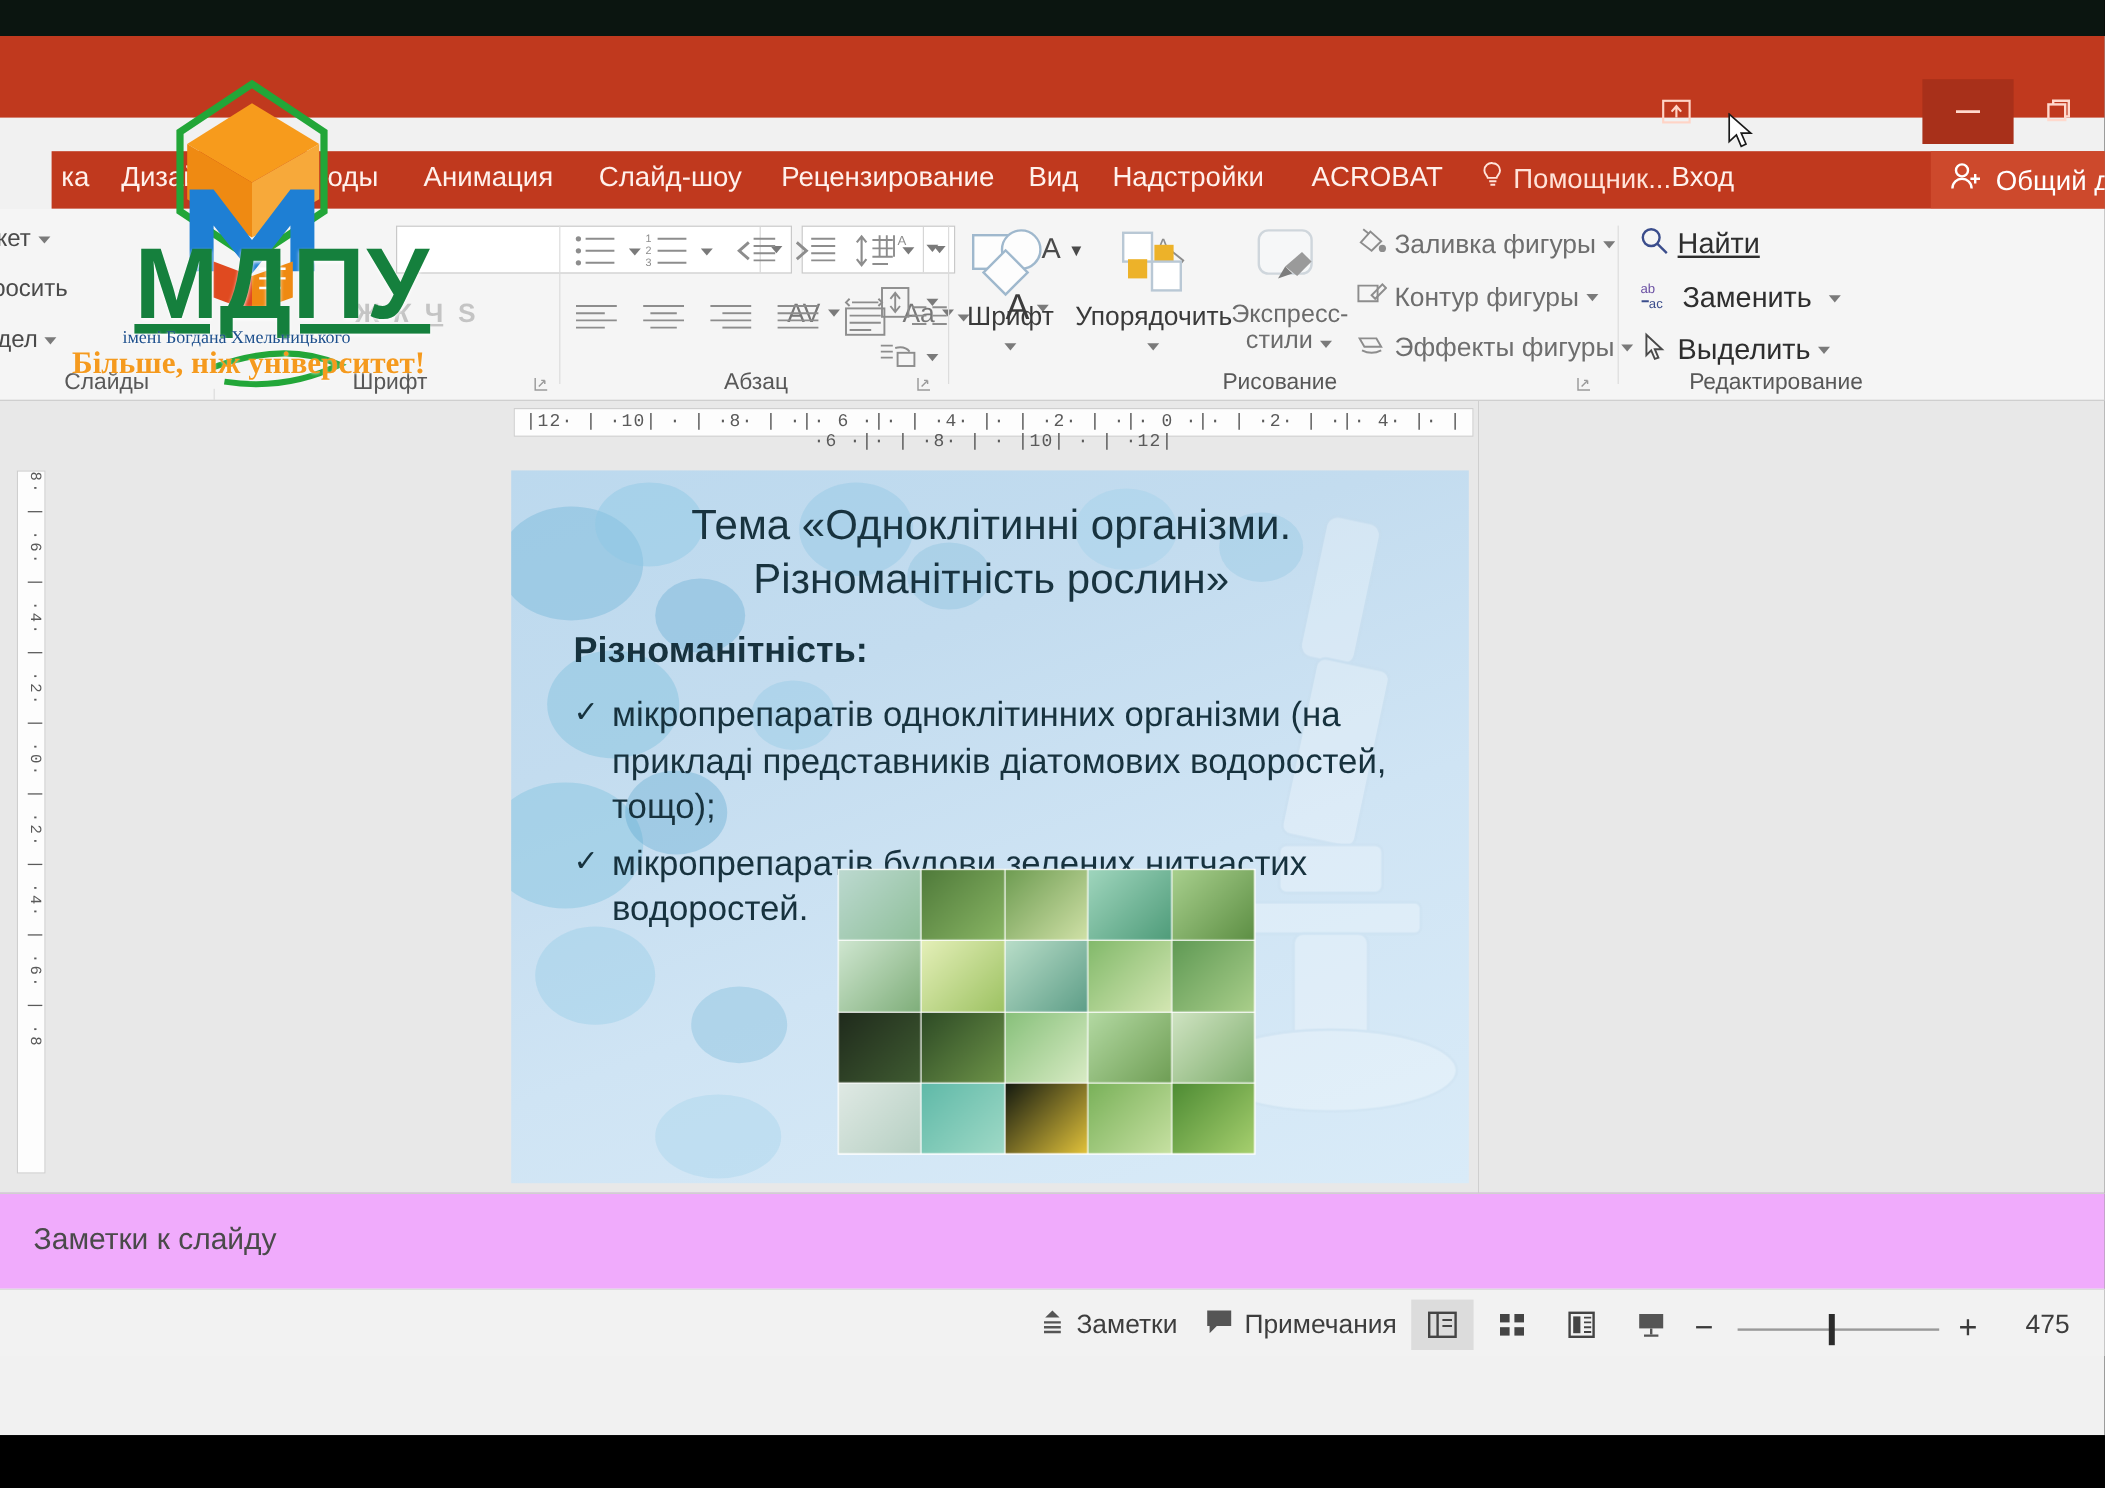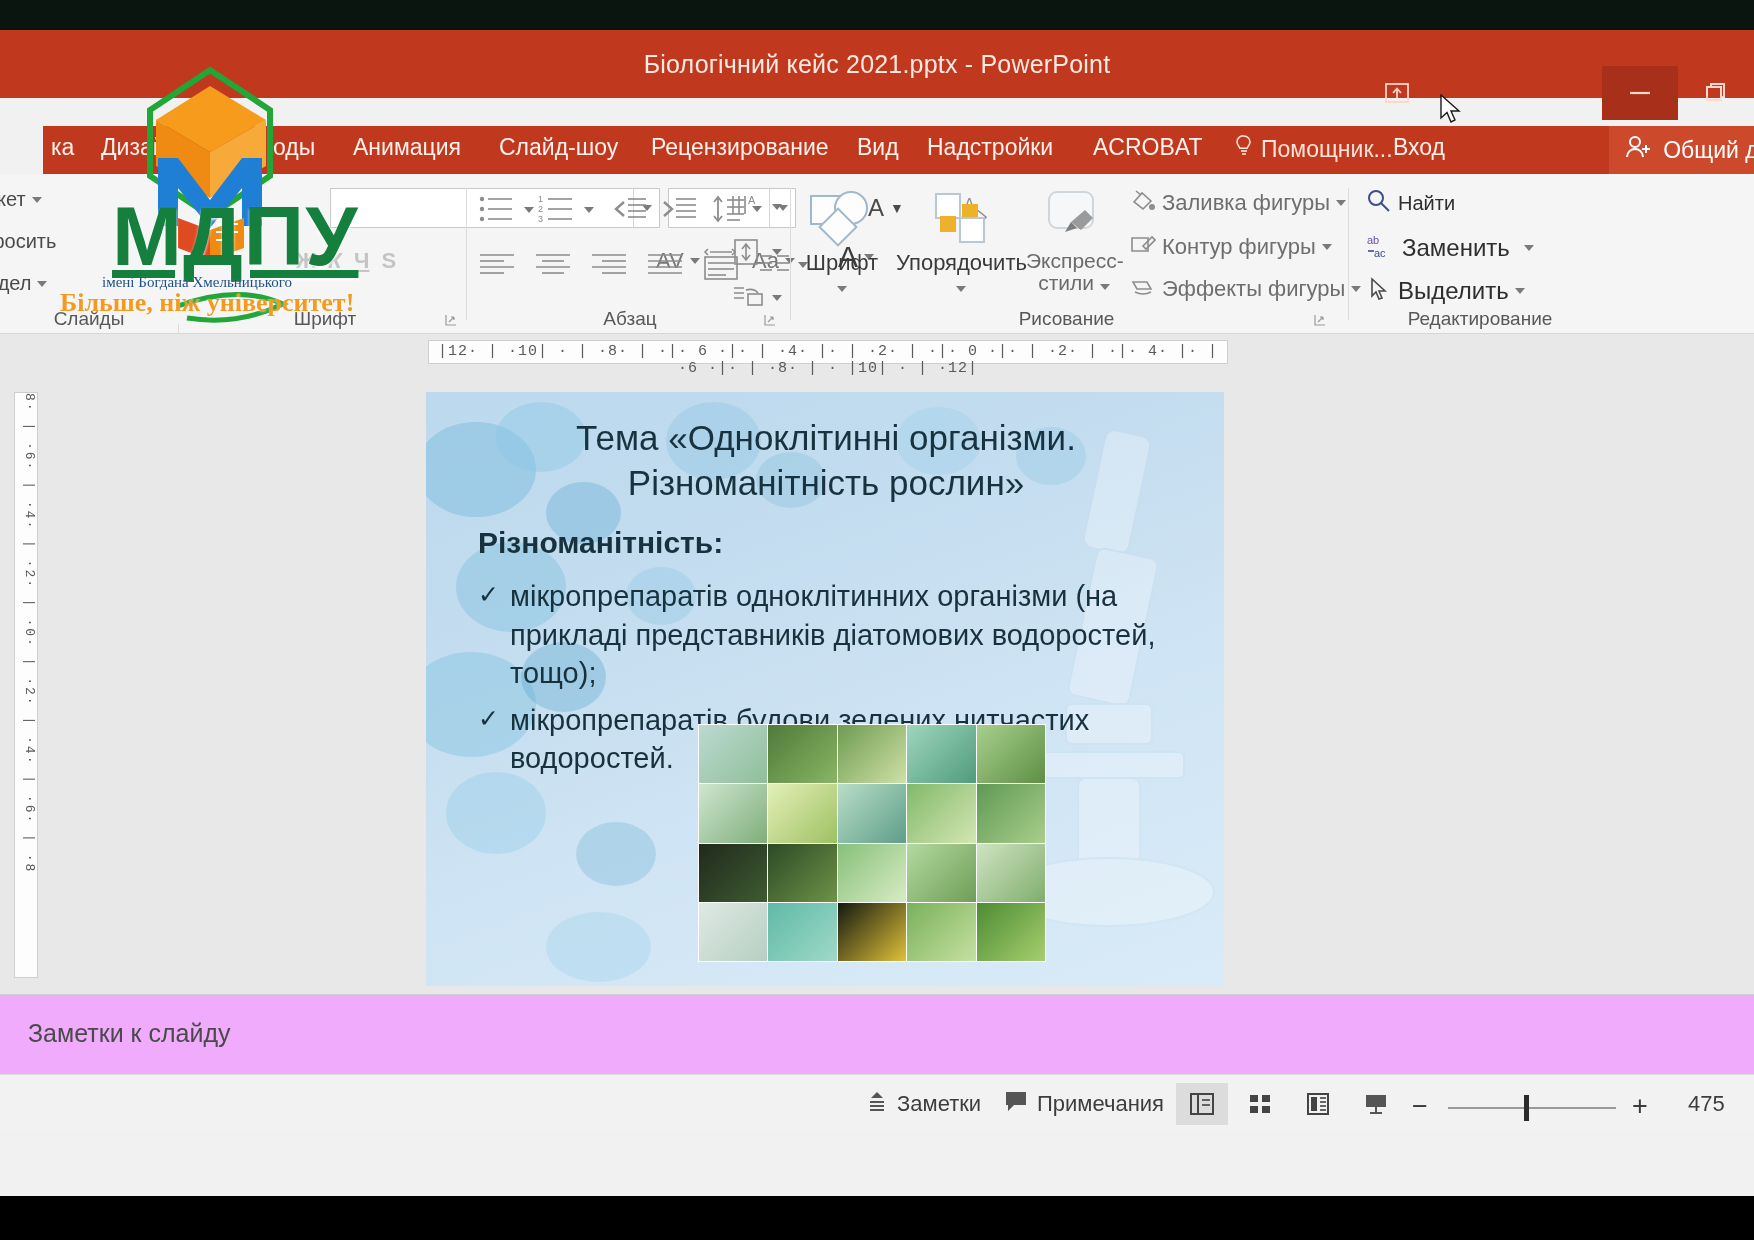--- a/index.html
+++ b/index.html
@@ -98,21 +98,20 @@
 </head>
 <body>
 
 <div id="root">
 
   <div class="letterbox-top"></div>
 
   <div class="window">
 
     <div class="titlebar">
-      <div class="title-text">Біологічний кейс 2021.pptx - PowerPoint</div>
 
       <div class="ribbon-up">
         <svg width="26" height="24" viewBox="0 0 26 24">
           <rect x="2" y="3" width="22" height="18" fill="none" stroke="#ffd4c6" stroke-width="1.8"></rect>
           <path d="M13 17 L13 8 M9 12 L13 7.5 L17 12" fill="none" stroke="#ffd4c6" stroke-width="1.8"></path>
         </svg>
       </div>
 
       <div class="win-controls">
         <div class="wc hover">
@@ -467,21 +466,21 @@
         <div class="glabel">Редактирование</div>
       </div>
 
       <div class="icon-btn" style="left:1366px; top:14px;">
         <span>
           <svg width="26" height="26" viewBox="0 0 26 26">
               <circle cx="10" cy="10" r="7" fill="none" stroke="#3b4d8c" stroke-width="2"></circle>
               <line x1="15" y1="15" x2="23" y2="23" stroke="#3b4d8c" stroke-width="2"></line>
             </svg>
         </span>
-        <span style="font-size:20px; color:#2e2e2e;">Найти</span>
+        <span style="font-size:24px; color:#2e2e2e;text-decoration:underline;">Найти</span>
       </div>
       <div class="icon-btn" style="left:1366px; top:58px;">
         <span>
           <svg width="30" height="28" viewBox="0 0 30 28">
             <text x="1" y="12" font-size="11" fill="#6a4fa3" font-family="Liberation Sans">ab</text>
             <text x="8" y="25" font-size="11" fill="#3b4d8c" font-family="Liberation Sans">ac</text>
             <path d="M2 19 h6" stroke="#3b4d8c" stroke-width="1.6"></path>
           </svg>
         </span>
         <span style="font-size:24px; color:#2e2e2e;">Заменить</span>

